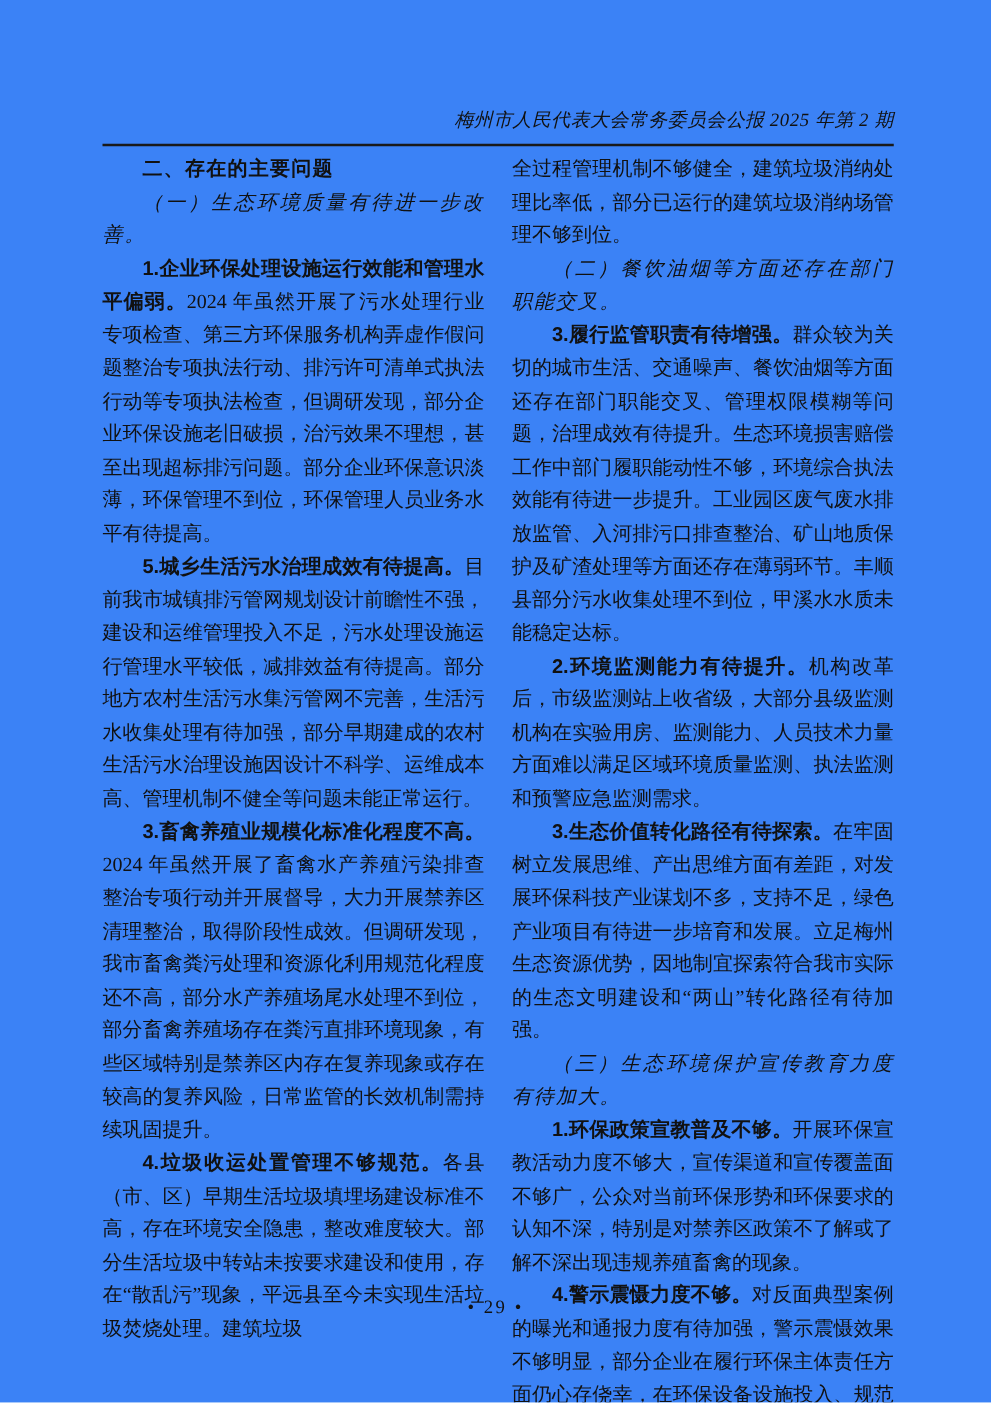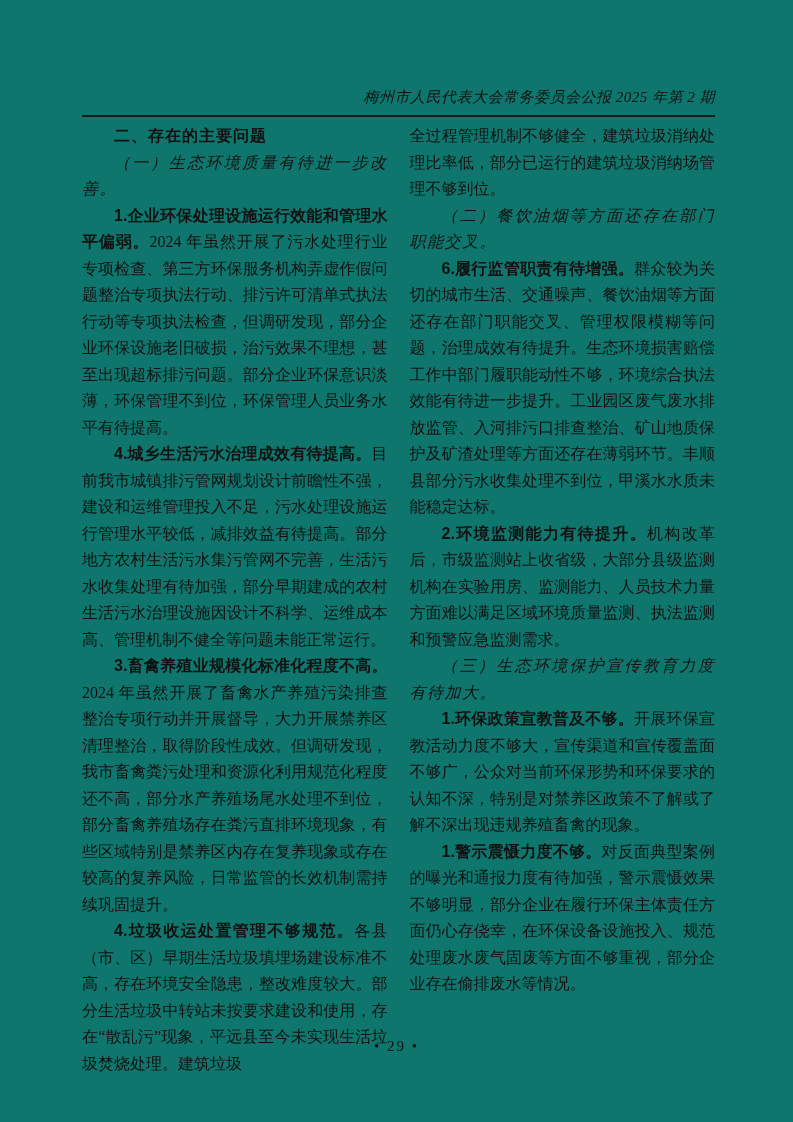--- a/index.html
+++ b/index.html
@@ -1,21 +1,21 @@
 <!DOCTYPE html>
 <html><head>
 <meta charset="utf-8">
 <style>
   * { box-sizing: border-box; }
   html, body { margin: 0; padding: 0; background: #ffffff; }
   .page {
     position: relative;
     width: 793px;
     height: 1122px;
-    background: #0f766e;
+    background: #3b82f6;
     overflow: hidden;
     font-family: "Liberation Serif", serif;
     color: #111111;
   }
   .page-header {
     position: absolute;
     top: 88px;
     left: 82px;
     width: 633px;
     text-align: right;
@@ -72,30 +72,31 @@
 
 <div class="page">
 
   <div class="page-header">梅州市人民代表大会常务委员会公报  2025 年第 2 期</div>
 
   <div class="content">
     <div class="column">
         <p class="section-heading">二、存在的主要问题</p>
         <p class="kai">（一）生态环境质量有待进一步改善。</p>
         <p class="item"><b class="lead">1.企业环保处理设施运行效能和管理水平偏弱。</b>2024 年虽然开展了污水处理行业专项检查、第三方环保服务机构弄虚作假问题整治专项执法行动、排污许可清单式执法行动等专项执法检查，但调研发现，部分企业环保设施老旧破损，治污效果不理想，甚至出现超标排污问题。部分企业环保意识淡薄，环保管理不到位，环保管理人员业务水平有待提高。</p>
-        <p class="item"><b class="lead">4.城乡生活污水治理成效有待提高。</b>目前我市城镇排污管网规划设计前瞻性不强，建设和运维管理投入不足，污水处理设施运行管理水平较低，减排效益有待提高。部分地方农村生活污水集污管网不完善，生活污水收集处理有待加强，部分早期建成的农村生活污水治理设施因设计不科学、运维成本高、管理机制不健全等问题未能正常运行。</p>
+        <p class="item"><b class="lead">5.城乡生活污水治理成效有待提高。</b>目前我市城镇排污管网规划设计前瞻性不强，建设和运维管理投入不足，污水处理设施运行管理水平较低，减排效益有待提高。部分地方农村生活污水集污管网不完善，生活污水收集处理有待加强，部分早期建成的农村生活污水治理设施因设计不科学、运维成本高、管理机制不健全等问题未能正常运行。</p>
         <p class="item"><b class="lead">3.畜禽养殖业规模化标准化程度不高。</b>2024 年虽然开展了畜禽水产养殖污染排查整治专项行动并开展督导，大力开展禁养区清理整治，取得阶段性成效。但调研发现，我市畜禽粪污处理和资源化利用规范化程度还不高，部分水产养殖场尾水处理不到位，部分畜禽养殖场存在粪污直排环境现象，有些区域特别是禁养区内存在复养现象或存在较高的复养风险，日常监管的长效机制需持续巩固提升。</p>
         <p class="item"><b class="lead">4.垃圾收运处置管理不够规范。</b>各县（市、区）早期生活垃圾填埋场建设标准不高，存在环境安全隐患，整改难度较大。部分生活垃圾中转站未按要求建设和使用，存在“散乱污”现象，平远县至今未实现生活垃圾焚烧处理。建筑垃圾</p>
       </div>
     <div class="column">
         <p class="continuation">全过程管理机制不够健全，建筑垃圾消纳处理比率低，部分已运行的建筑垃圾消纳场管理不够到位。</p>
         <p class="kai">（二）餐饮油烟等方面还存在部门职能交叉。</p>
-        <p class="item"><b class="lead">6.履行监管职责有待增强。</b>群众较为关切的城市生活、交通噪声、餐饮油烟等方面还存在部门职能交叉、管理权限模糊等问题，治理成效有待提升。生态环境损害赔偿工作中部门履职能动性不够，环境综合执法效能有待进一步提升。工业园区废气废水排放监管、入河排污口排查整治、矿山地质保护及矿渣处理等方面还存在薄弱环节。丰顺县部分污水收集处理不到位，甲溪水水质未能稳定达标。</p>
+        <p class="item"><b class="lead">3.履行监管职责有待增强。</b>群众较为关切的城市生活、交通噪声、餐饮油烟等方面还存在部门职能交叉、管理权限模糊等问题，治理成效有待提升。生态环境损害赔偿工作中部门履职能动性不够，环境综合执法效能有待进一步提升。工业园区废气废水排放监管、入河排污口排查整治、矿山地质保护及矿渣处理等方面还存在薄弱环节。丰顺县部分污水收集处理不到位，甲溪水水质未能稳定达标。</p>
         <p class="item"><b class="lead">2.环境监测能力有待提升。</b>机构改革后，市级监测站上收省级，大部分县级监测机构在实验用房、监测能力、人员技术力量方面难以满足区域环境质量监测、执法监测和预警应急监测需求。</p>
+        <p class="item"><b class="lead">3.生态价值转化路径有待探索。</b>在牢固树立发展思维、产出思维方面有差距，对发展环保科技产业谋划不多，支持不足，绿色产业项目有待进一步培育和发展。立足梅州生态资源优势，因地制宜探索符合我市实际的生态文明建设和“两山”转化路径有待加强。</p>
         <p class="kai">（三）生态环境保护宣传教育力度有待加大。</p>
         <p class="item"><b class="lead">1.环保政策宣教普及不够。</b>开展环保宣教活动力度不够大，宣传渠道和宣传覆盖面不够广，公众对当前环保形势和环保要求的认知不深，特别是对禁养区政策不了解或了解不深出现违规养殖畜禽的现象。</p>
-        <p class="item"><b class="lead">1.警示震慑力度不够。</b>对反面典型案例的曝光和通报力度有待加强，警示震慑效果不够明显，部分企业在履行环保主体责任方面仍心存侥幸，在环保设备设施投入、规范处理废水废气固废等方面不够重视，部分企业存在偷排废水等情况。</p>
+        <p class="item"><b class="lead">4.警示震慑力度不够。</b>对反面典型案例的曝光和通报力度有待加强，警示震慑效果不够明显，部分企业在履行环保主体责任方面仍心存侥幸，在环保设备设施投入、规范处理废水废气固废等方面不够重视，部分企业存在偷排废水等情况。</p>
       </div>
   </div>
 
   <div class="page-footer">• 29 •</div>
 
 </div>
 
 </body></html>

